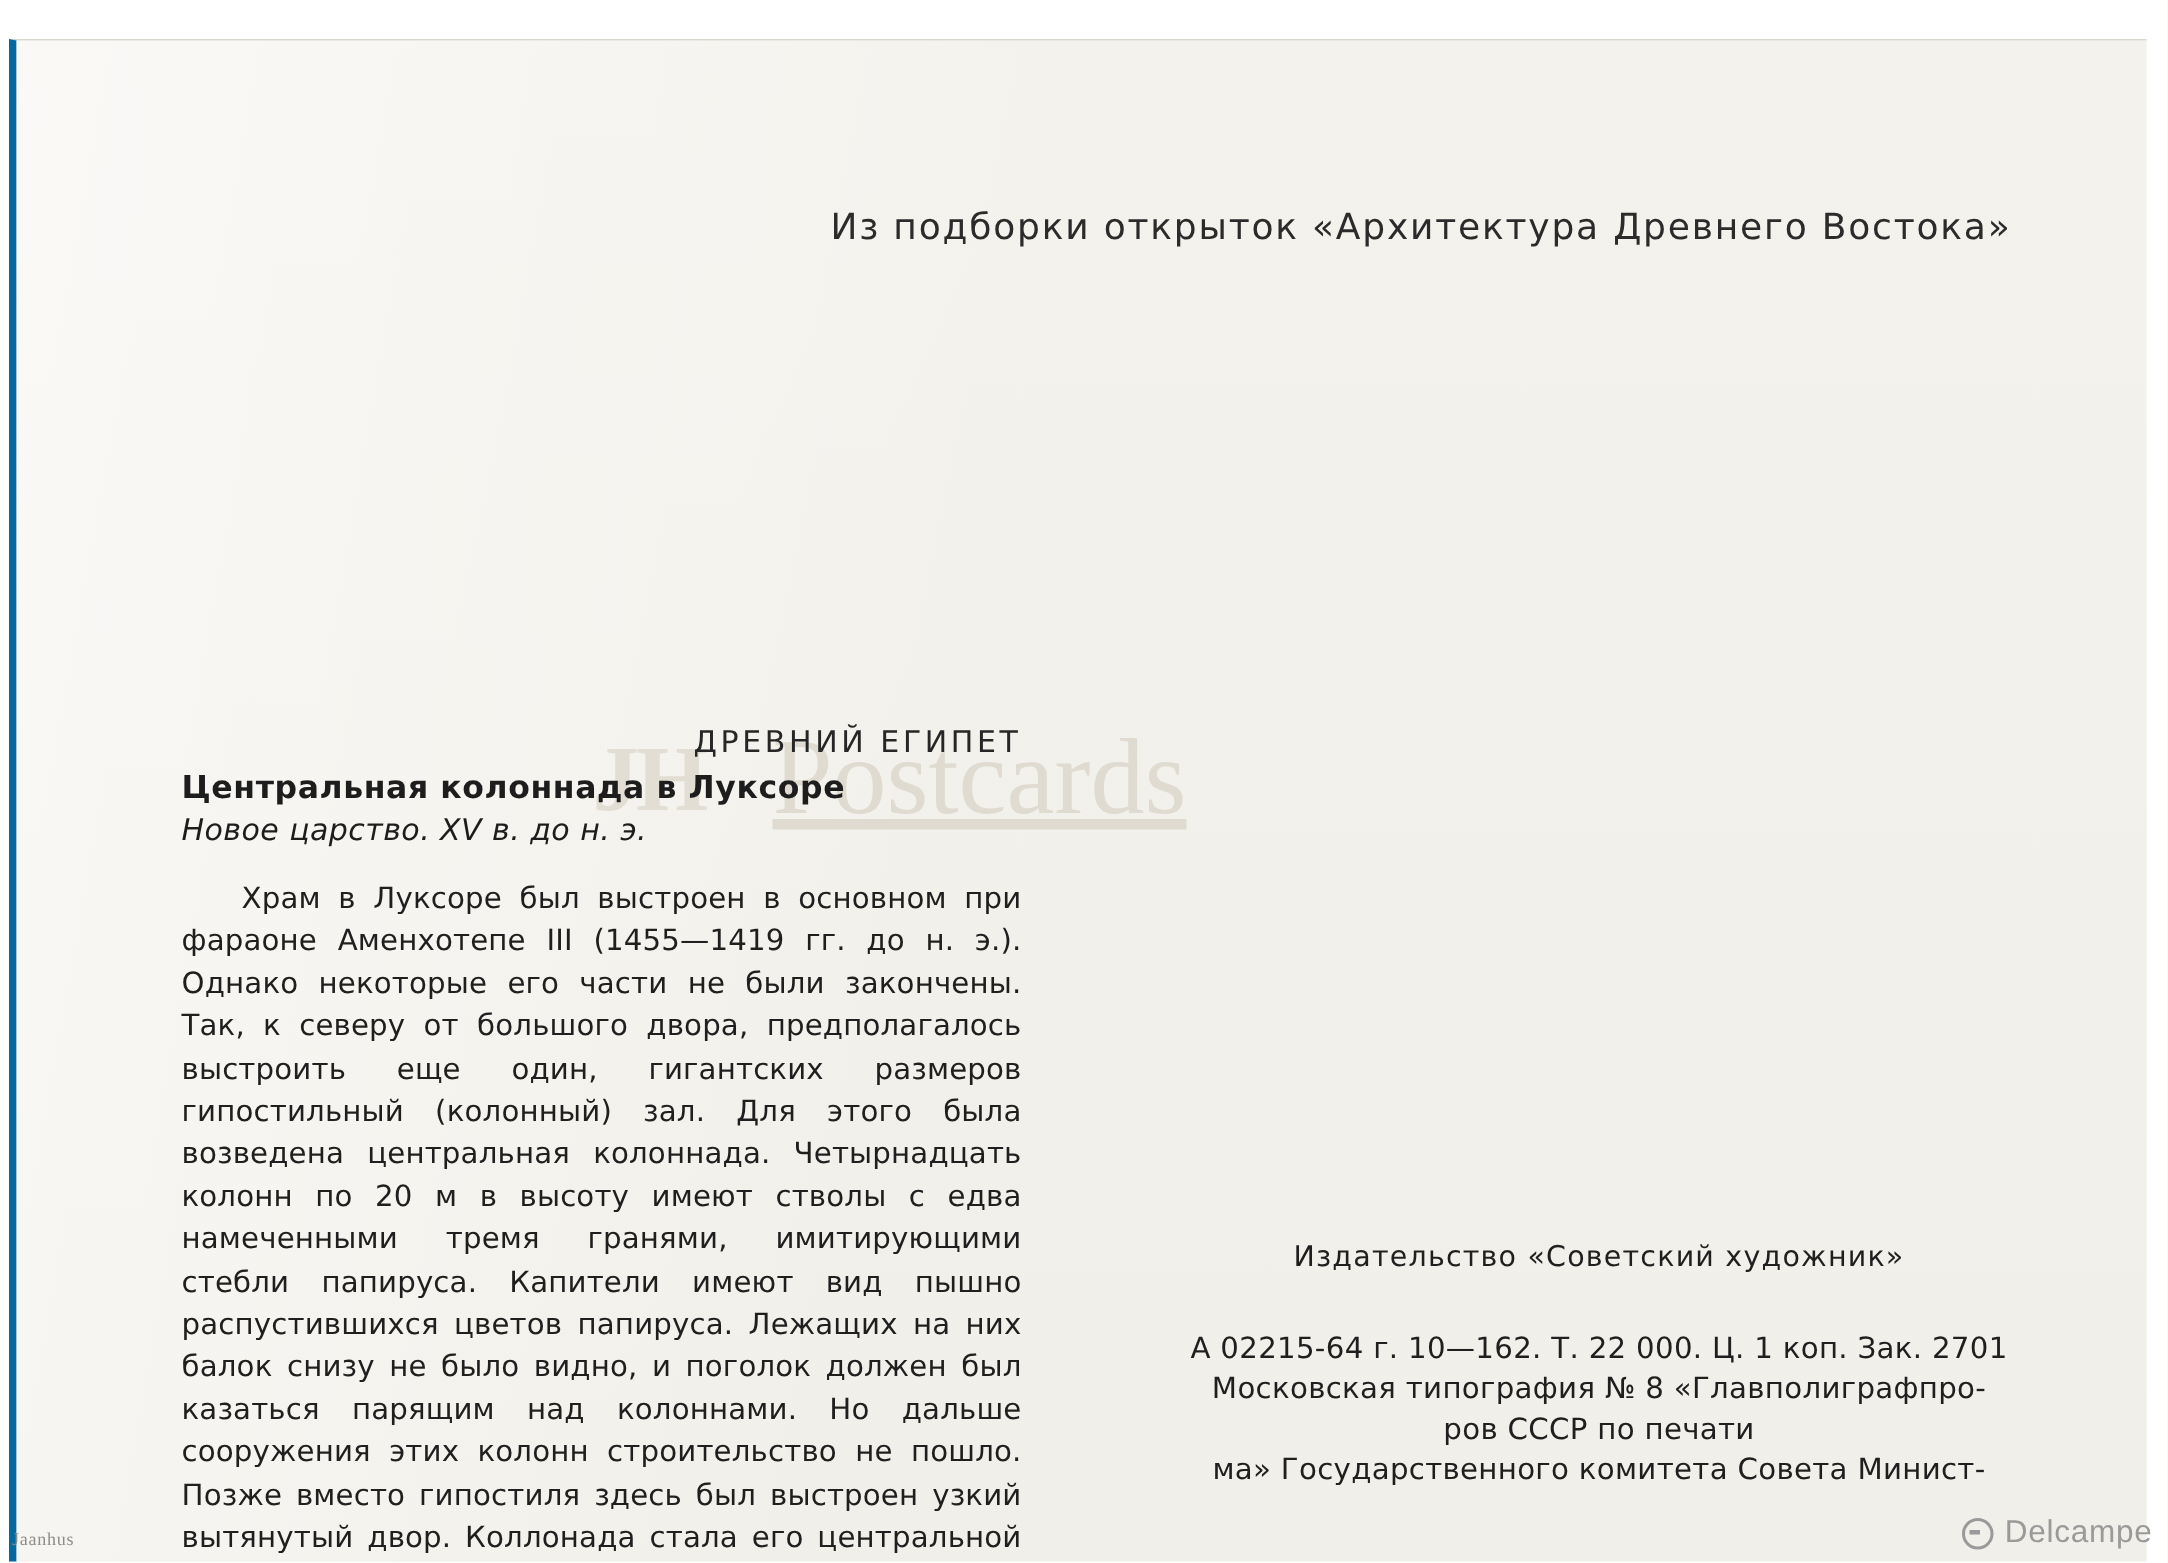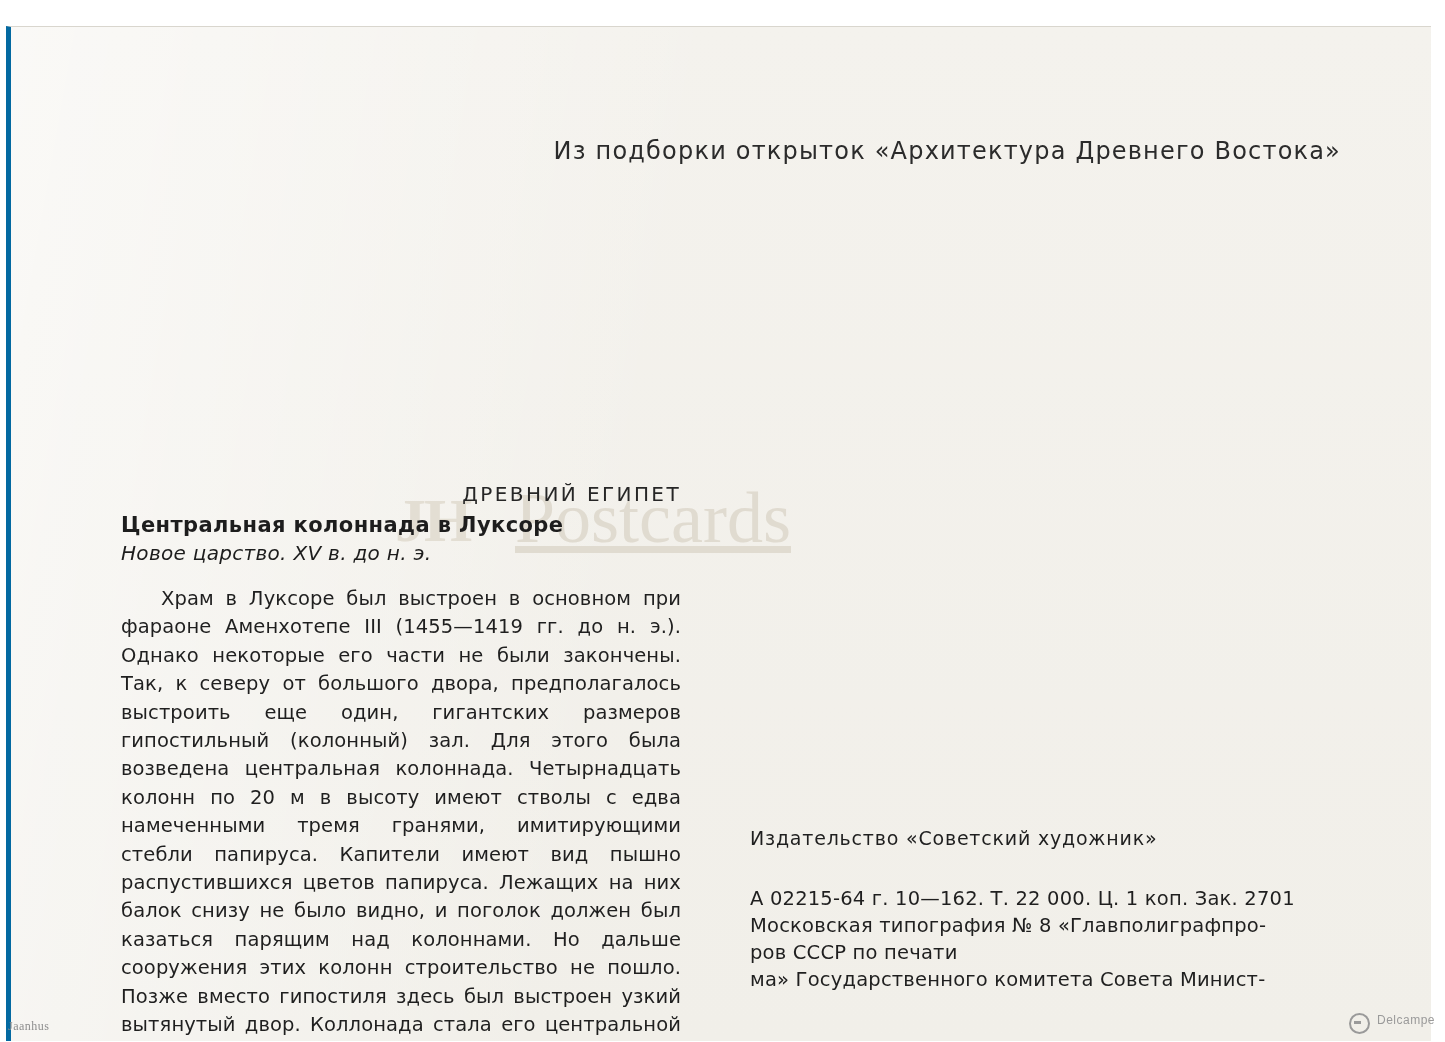--- a/index.html
+++ b/index.html
@@ -117,23 +117,24 @@
     text-align-last: left;
     text-indent: 40px;
     letter-spacing: 0.1px;
     word-spacing: 1px;
     hyphens: manual;
   }
 
   
   .right-col {
     position: absolute;
-    left: 739px;
+    left: 755px;
     top: 800px;
     width: 600px;
+    text-align: center;
   }
   .publisher {
     font-size: 19px;
     color: #1f1f1f;
     letter-spacing: 0.8px;
     margin-bottom: 36px;
     white-space: nowrap;
   }
   .imprint {
     font-size: 19.5px;
@@ -150,26 +151,26 @@
     bottom: 8px;
     font-size: 12px;
     color: #8d8d8d;
     font-family: "Liberation Serif", serif;
     letter-spacing: 0.5px;
   }
   .credit-right {
     position: absolute;
     right: 10px;
     bottom: 8px;
-    font-size: 12px;
+    font-size: 21px;
     color: #9a9a9a;
     font-family: "Liberation Sans", sans-serif;
     letter-spacing: 0.5px;
     display: flex;
-    align-items: flex-start;
+    align-items: center;
     gap: 7px;
   }
   .delcampe-mark {
     display: inline-block;
     width: 17px;
     height: 17px;
     border-radius: 50%;
     border: 2px solid #9a9a9a;
     position: relative;
   }

